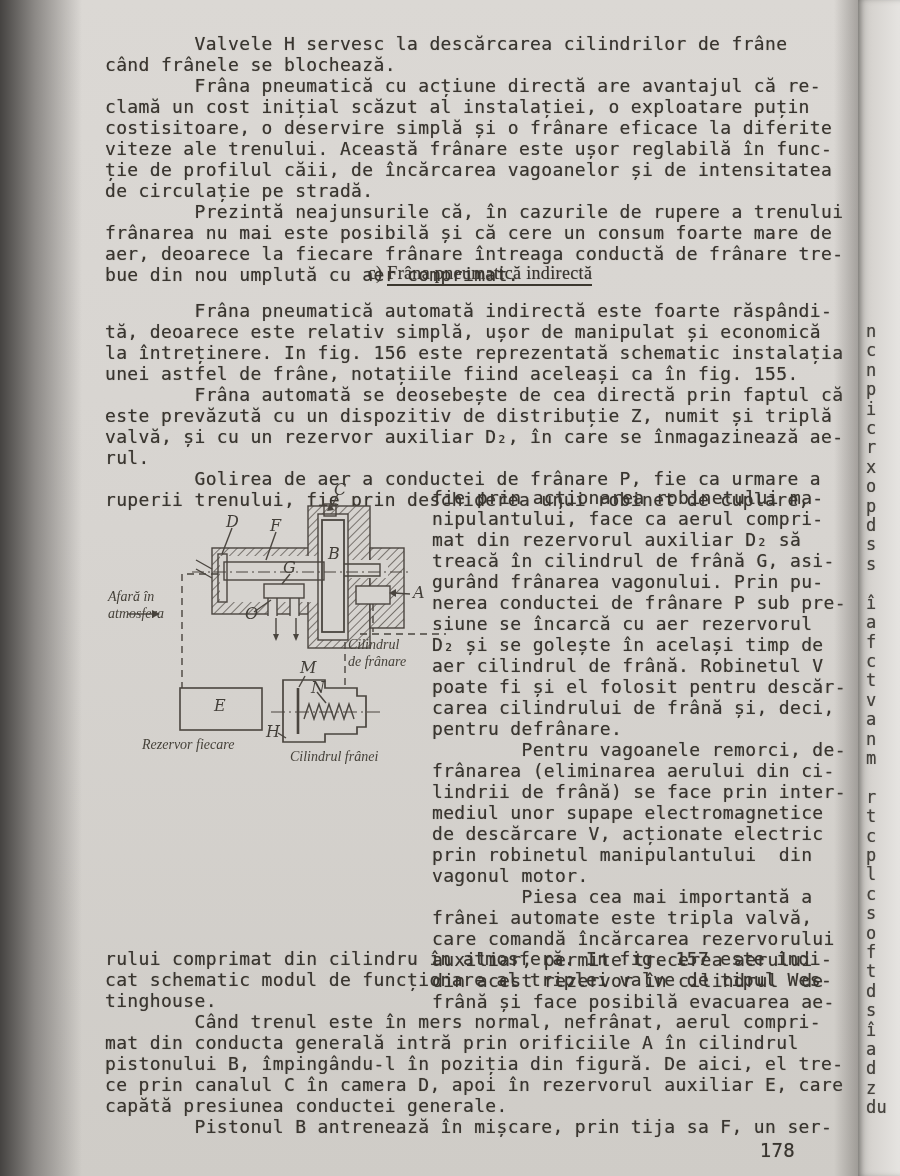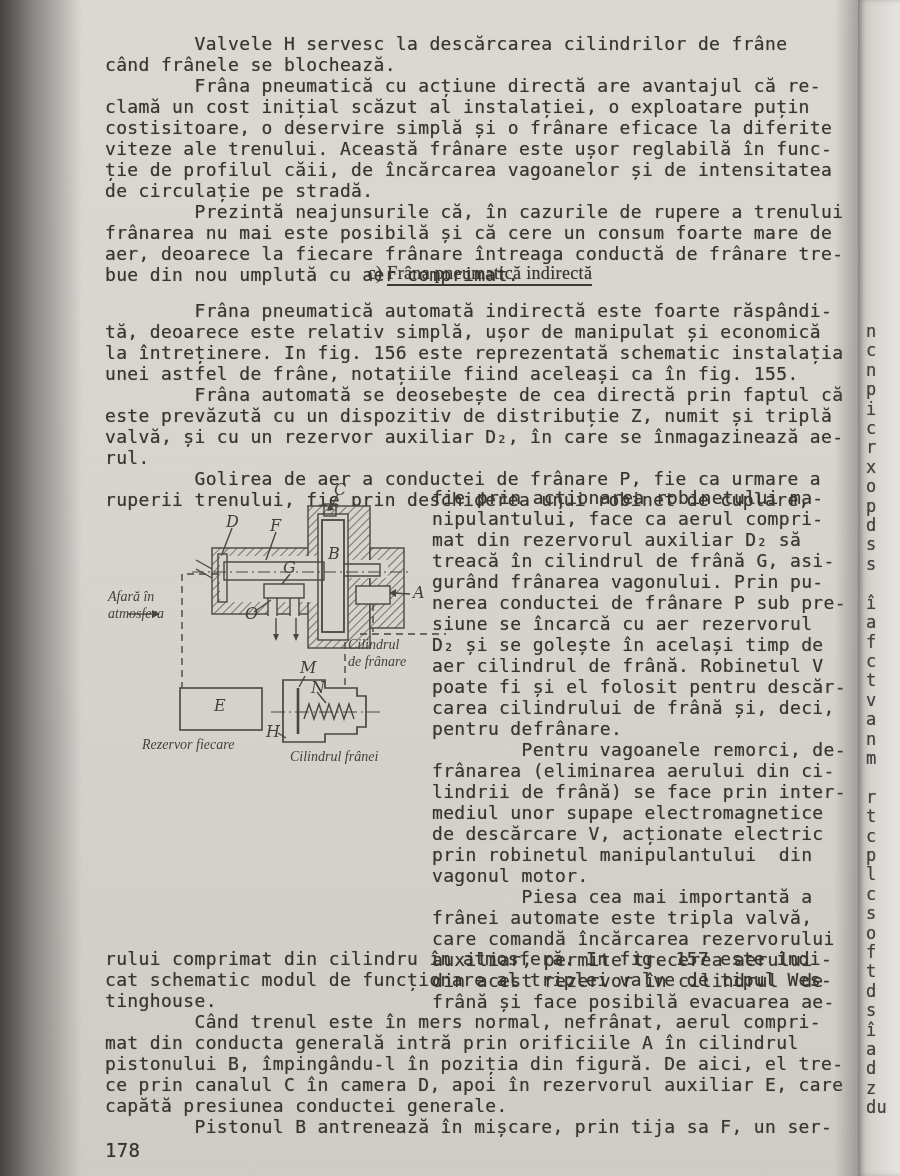--- a/index.html
+++ b/index.html
@@ -32,21 +32,21 @@
   .heading .u{border-bottom:2px solid #3c382f;padding-bottom:1px;}
   .figure{position:absolute;left:108px;top:490px;width:340px;height:280px;}
   .flabel{
     position:absolute;font-family:"DejaVu Serif","Liberation Serif",serif;
     font-style:italic;font-size:16px;color:#423e38;white-space:pre;line-height:16px;
   }
   .fann{
     position:absolute;font-family:Liberation Serif, serif;
     font-style:italic;font-size:14px;color:#454139;white-space:pre;line-height:17px;
   }
-  .pageno{left:105px;top:1140px;width:690px;text-align:left;font-size:19px;}
+  .pageno{left:105px;top:1140px;width:690px;text-align:right;font-size:19px;}
   
   .gutter{
     position:absolute;left:0;top:0;bottom:0;width:82px;
     background:linear-gradient(90deg,#454341 0%,#8b8885 42%,rgba(214,211,207,0) 100%);
     pointer-events:none;
   }
   .fold{
     position:absolute;left:834px;top:0;bottom:0;width:26px;
     background:linear-gradient(90deg,rgba(110,106,102,0) 0%,rgba(104,100,96,.5) 100%);
     pointer-events:none;

